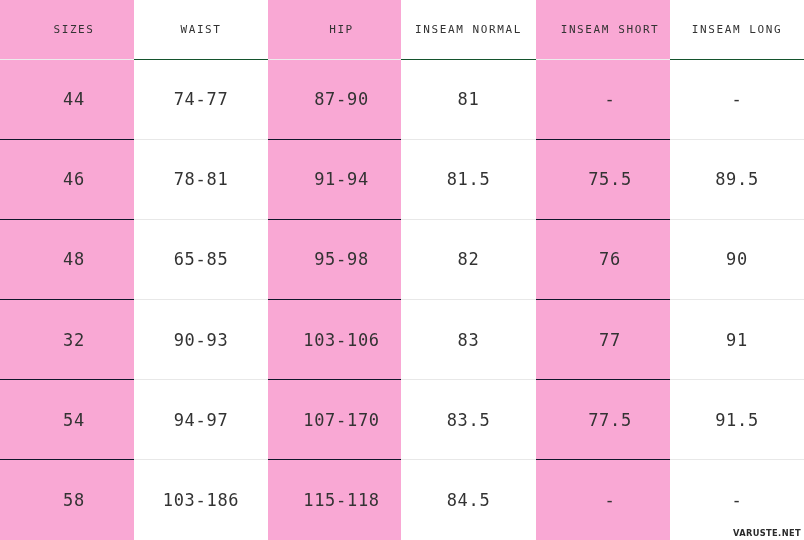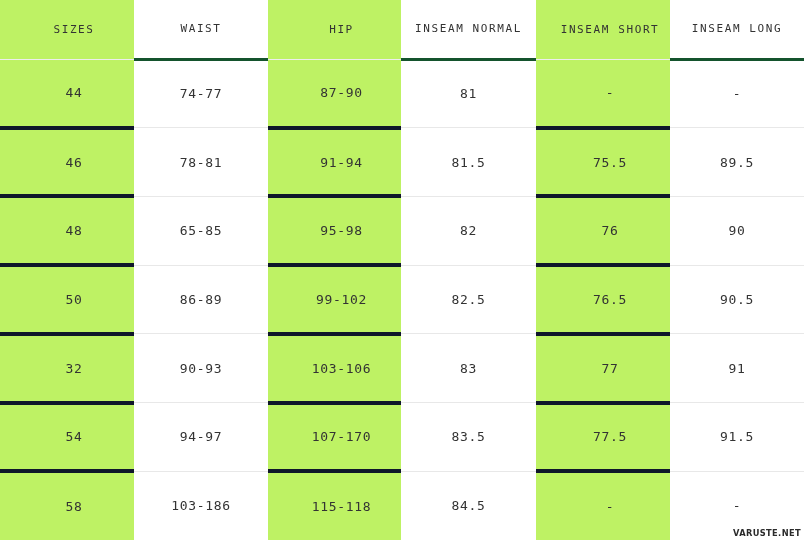--- a/index.html
+++ b/index.html
@@ -40,21 +40,21 @@
     text-align: center;
     vertical-align: middle;
     color: #333333;
     padding: 0;
     border: 0;
   }
 
   
   table.size-table th.shade,
   table.size-table td.shade {
-    background: #bef264;
+    background: #f9a8d4;
     padding-left: 14px;
   }
   table.size-table th.plain,
   table.size-table td.plain {
     background: #ffffff;
   }
 
   
   tr.header-row {
     height: 59px;
@@ -64,34 +64,34 @@
     font-weight: 400;
     letter-spacing: 1.6px;
     color: #333333;
   }
 
   
   tr.data-row {
     height: 60px;
   }
   tr.data-row td {
-    font-size: 13px;
+    font-size: 17px;
     font-weight: 400;
     letter-spacing: 0.7px;
   }
 
   
   tr.data-row td.plain {
     border-top: 1px solid #e8e8e8;
   }
   tr.header-row th.plain {
-    border-bottom: 3px solid #14532d;
+    border-bottom: 1px solid #14532d;
   }
   tr.data-row td.shade {
-    border-top: 4px solid #0f172a;
+    border-top: 1px solid #0f172a;
   }
   tr.header-row th.shade {
     border-bottom: 1px solid #ededed;
   }
   tr.data-row:first-child td.plain,
   tr.data-row:first-child td.shade {
     border-top: 0;
   }
 
   td.empty-cell {
@@ -157,28 +157,20 @@
         </tr>
         <tr class="data-row">
           <td class="shade">48</td>
           <td class="plain">65-85</td>
           <td class="shade">95-98</td>
           <td class="plain">82</td>
           <td class="shade">76</td>
           <td class="plain">90</td>
         </tr>
         <tr class="data-row">
-          <td class="shade">50</td>
-          <td class="plain">86-89</td>
-          <td class="shade">99-102</td>
-          <td class="plain">82.5</td>
-          <td class="shade">76.5</td>
-          <td class="plain">90.5</td>
-        </tr>
-        <tr class="data-row">
           <td class="shade">32</td>
           <td class="plain">90-93</td>
           <td class="shade">103-106</td>
           <td class="plain">83</td>
           <td class="shade">77</td>
           <td class="plain">91</td>
         </tr>
         <tr class="data-row">
           <td class="shade">54</td>
           <td class="plain">94-97</td>

